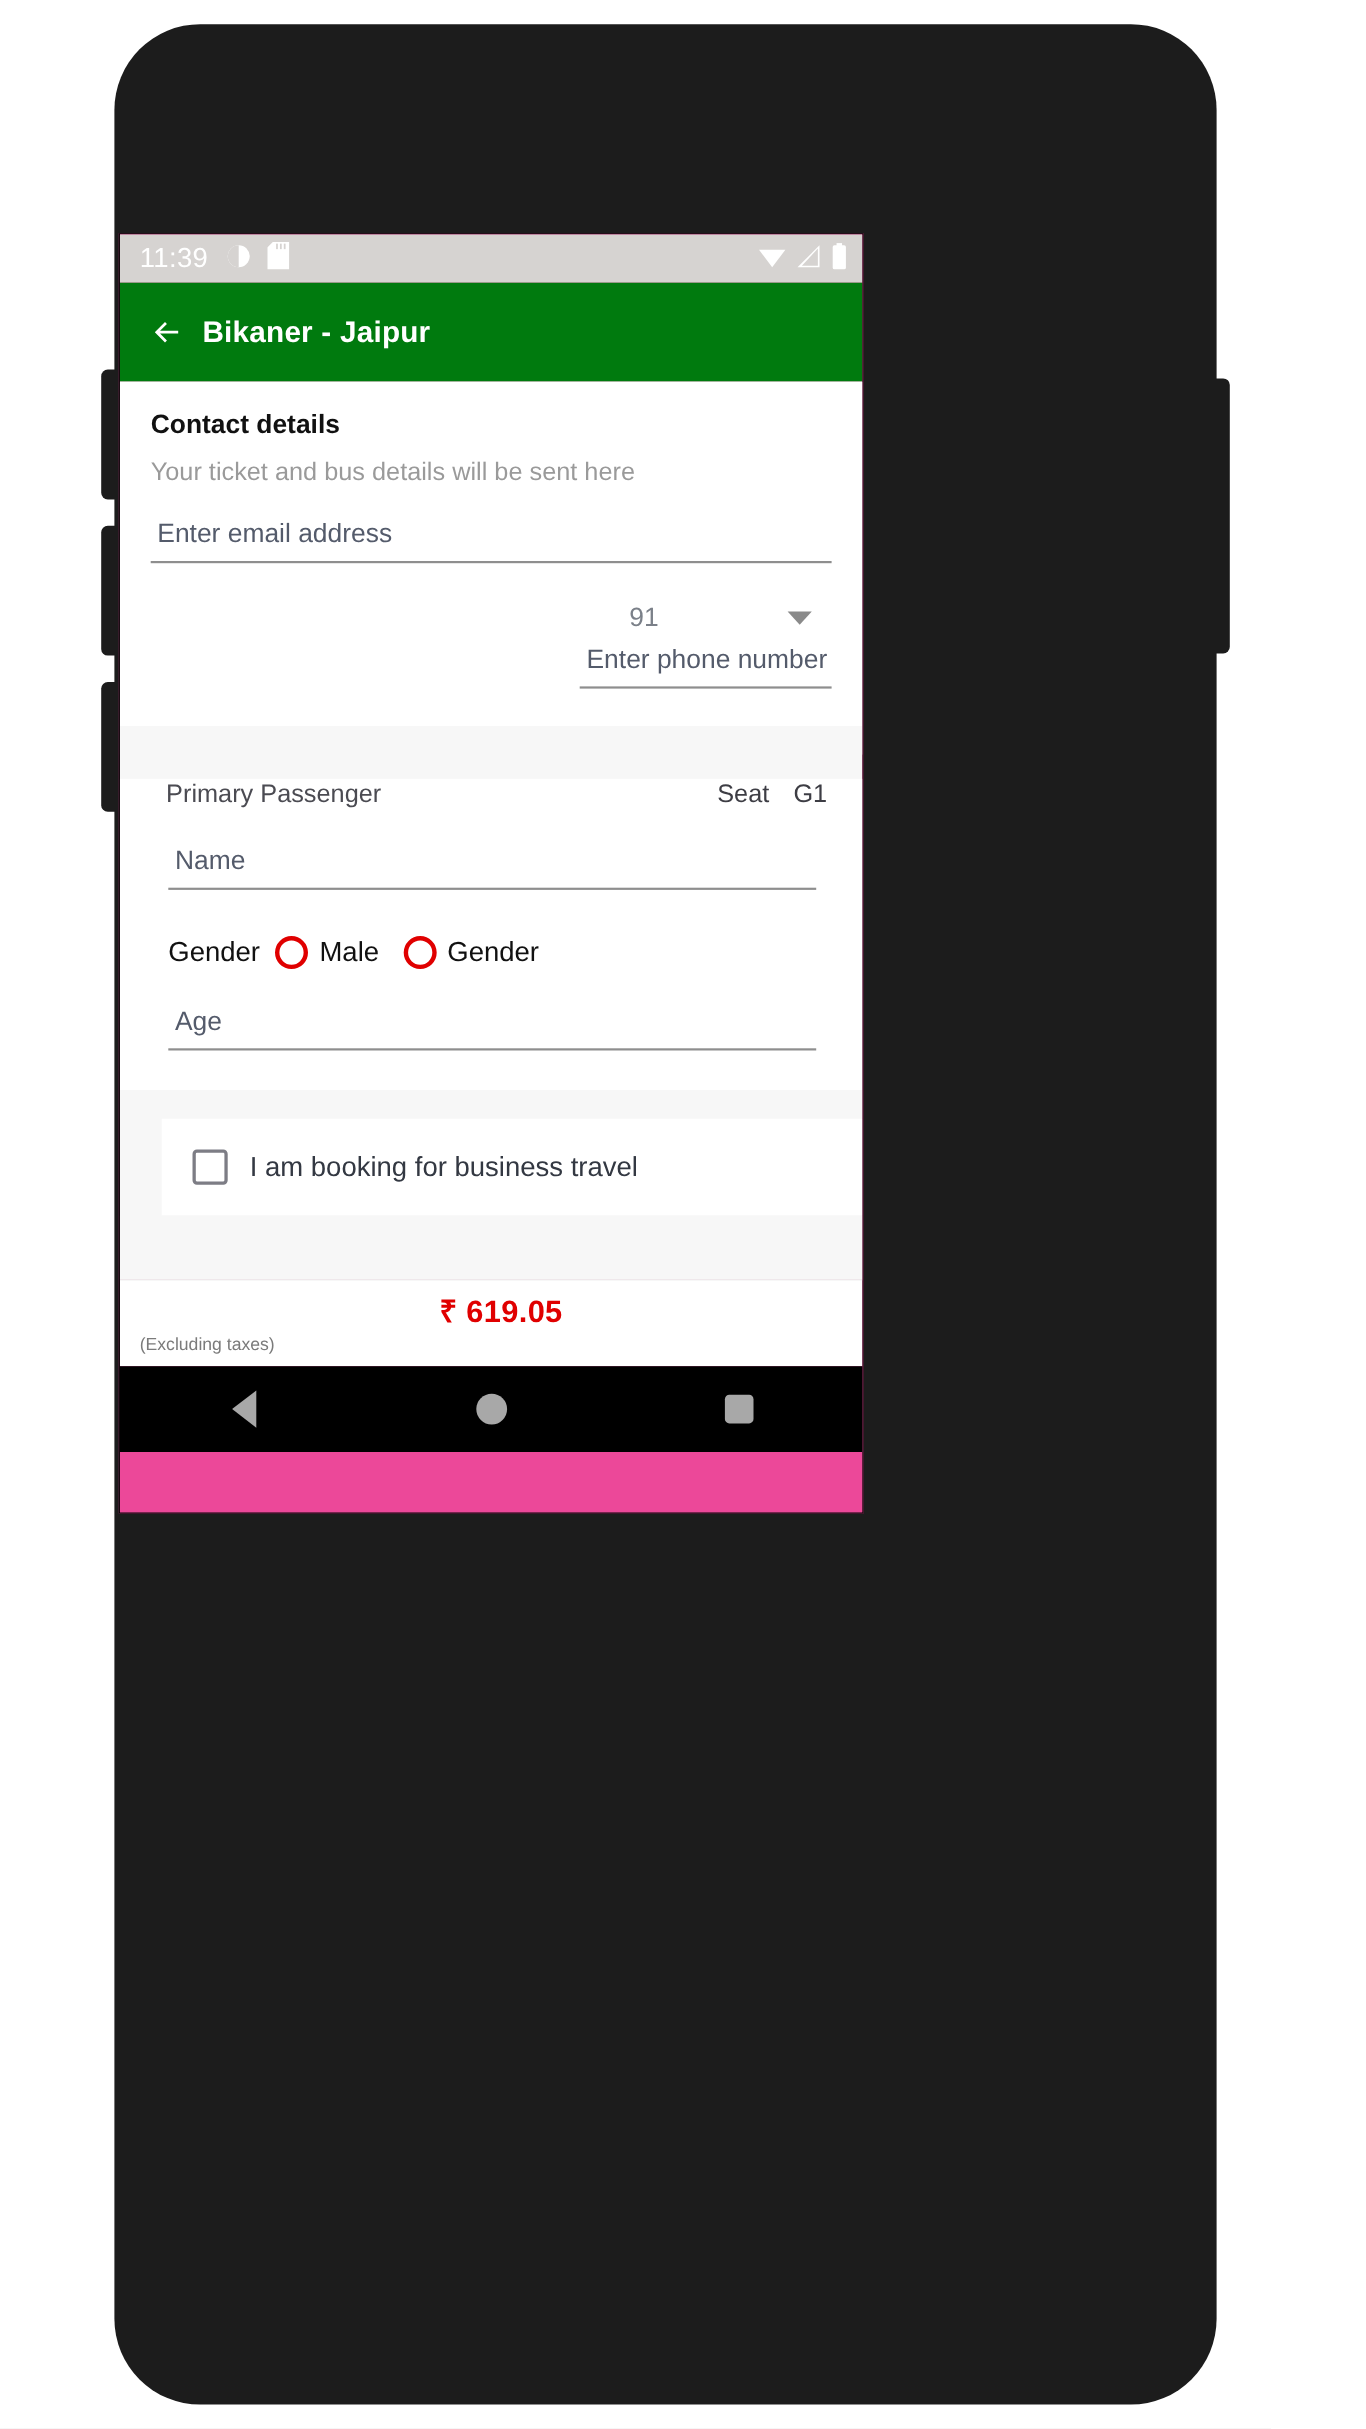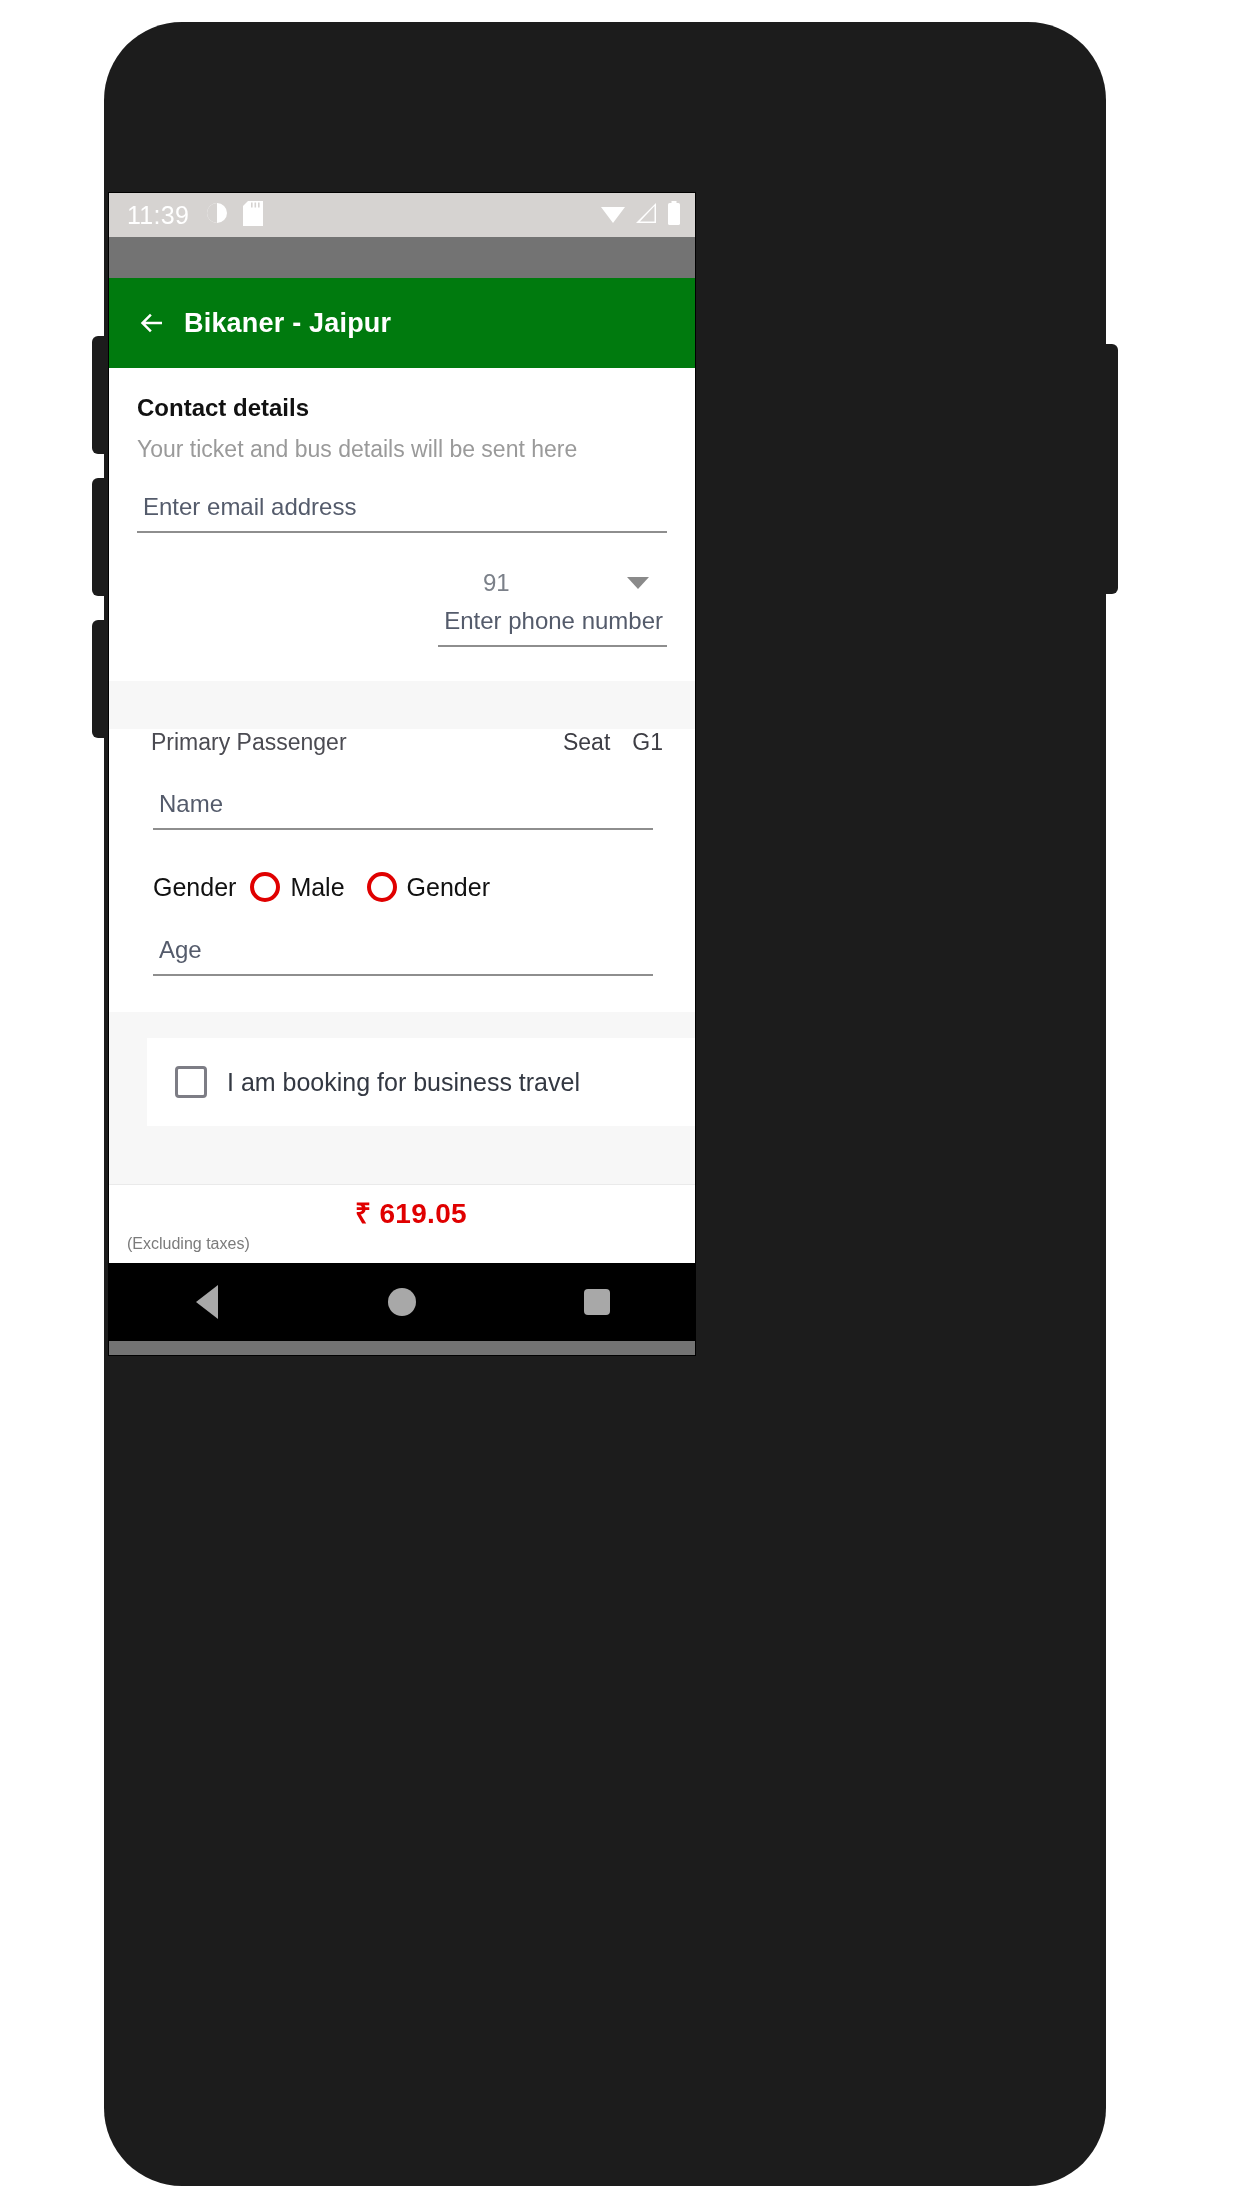--- a/index.html
+++ b/index.html
@@ -35,24 +35,24 @@
   }
   #volume-up-button  { left: 92px;  top: 336px; width: 18px; height: 118px; border-radius: 6px 0 0 6px; }
   #volume-down-button{ left: 92px;  top: 478px; width: 18px; height: 118px; border-radius: 6px 0 0 6px; }
   #silent-switch     { left: 92px;  top: 620px; width: 18px; height: 118px; border-radius: 6px 0 0 6px; }
   #power-button      { left: 1100px;top: 344px; width: 18px; height: 250px; border-radius: 0 6px 6px 0; }
 
   
   #screen {
     position: absolute;
     left: 108px;
-    top: 192px;
-    width: 588px;
+    top: 212px;
+    width: 677px;
     height: 1164px;
-    background: #737373;
+    background: #ec4899;
     overflow: hidden;
     border: 1px solid #000;
     box-sizing: border-box;
   }
 
   
   #status-bar {
     height: 44px;
     background: #d6d3d1;
     display: flex;
@@ -76,21 +76,20 @@
   }
 
   
   #app-bar {
     height: 90px;
     background: #007a0e;
     display: flex;
     align-items: center;
     padding-left: 28px;
     box-sizing: border-box;
-    margin-top: 41px;
   }
   #back-arrow-icon {
     width: 30px;
     height: 30px;
     margin-right: 17px;
     flex: 0 0 auto;
   }
   #app-bar-title {
     color: #ffffff;
     font-size: 27px;

